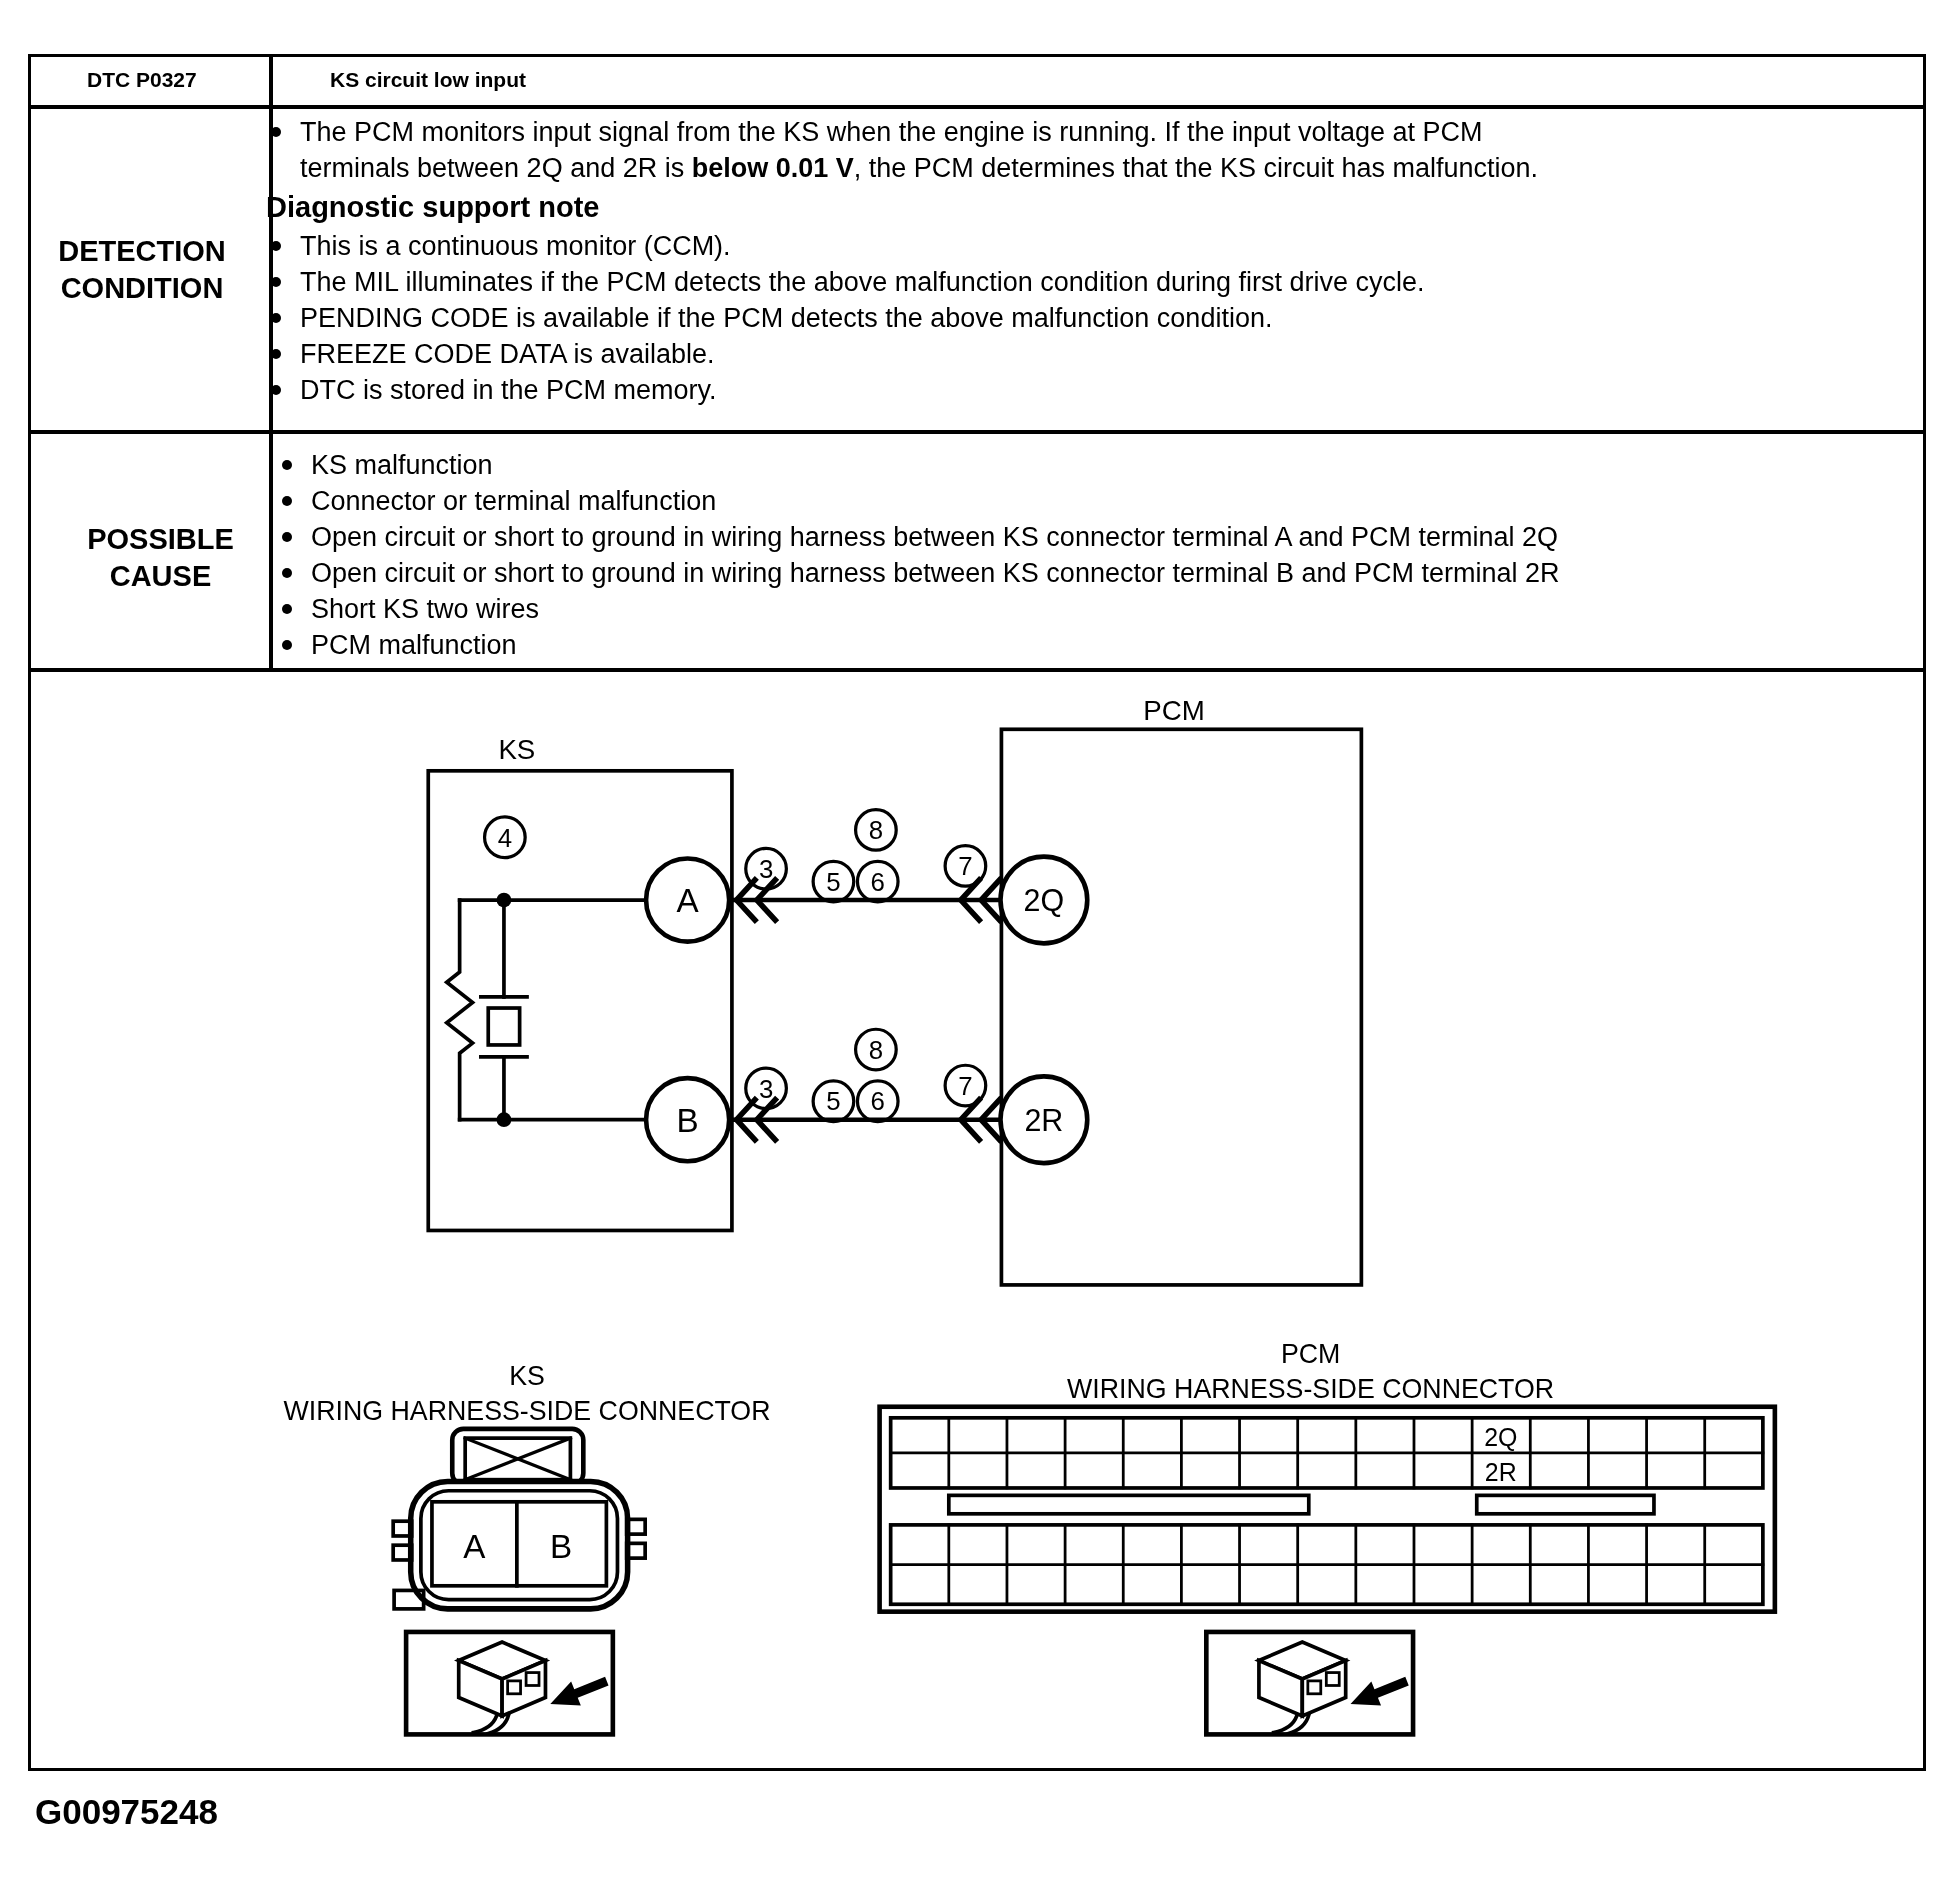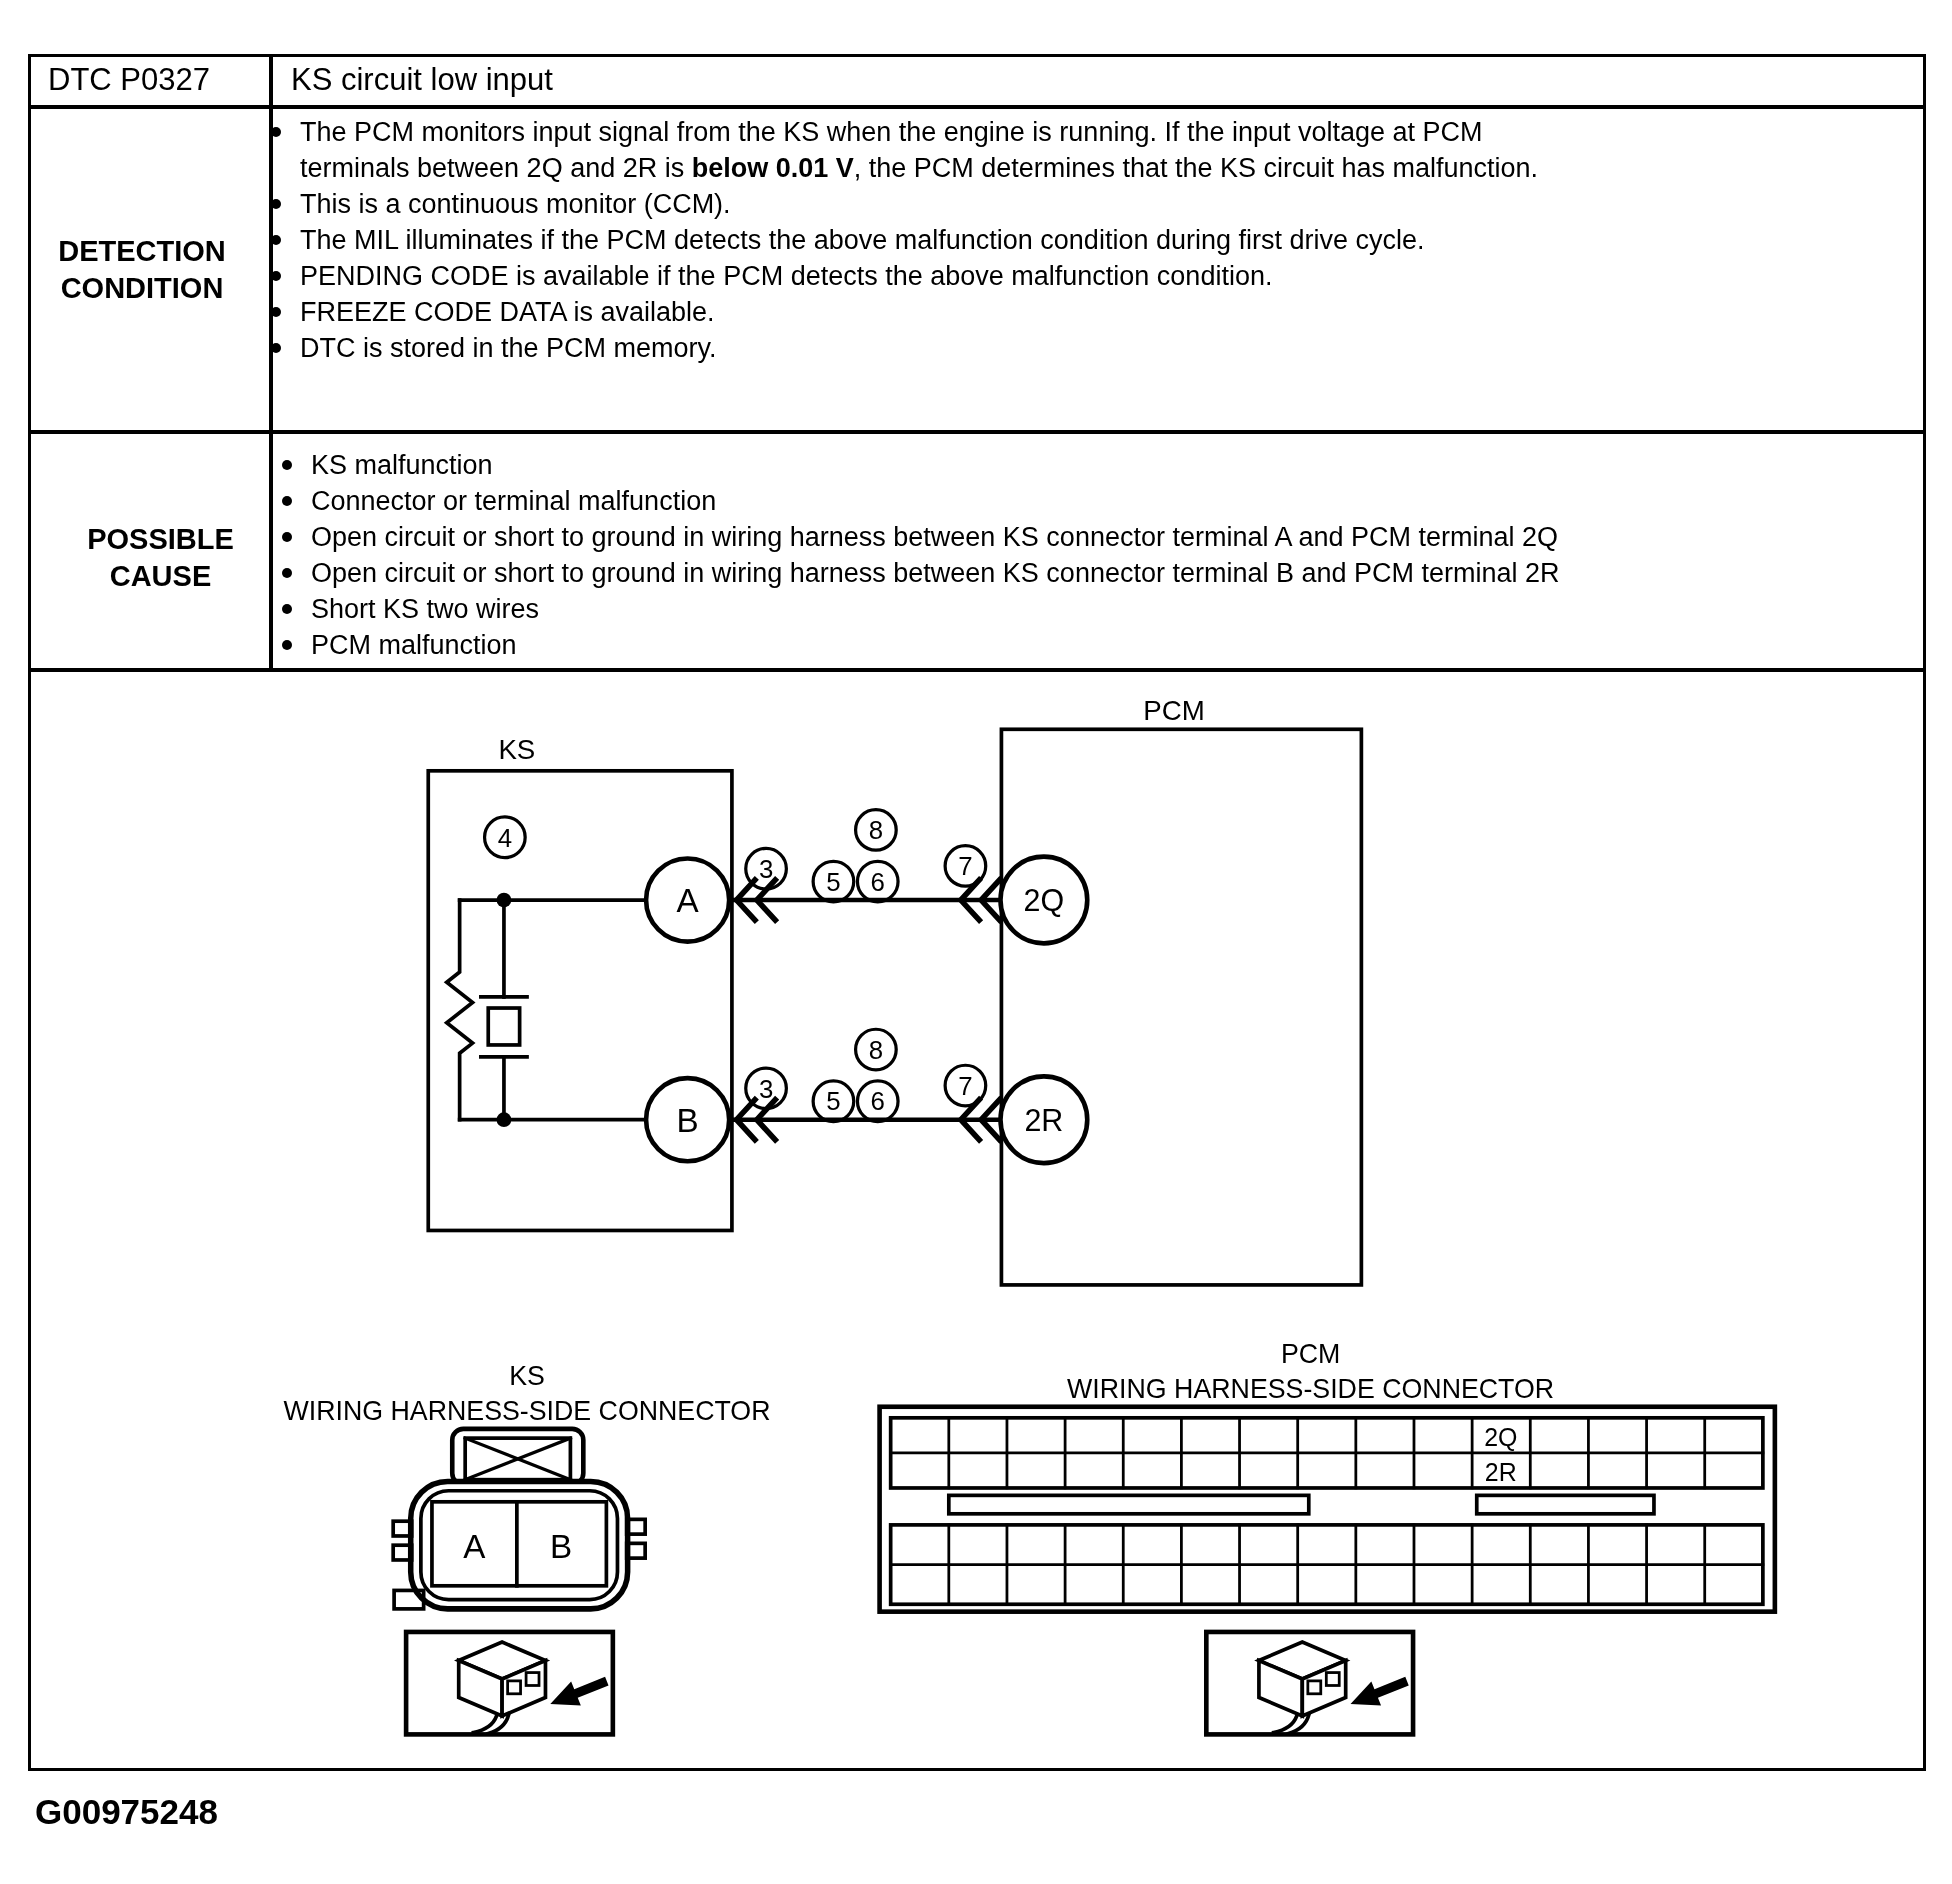--- a/index.html
+++ b/index.html
@@ -3,21 +3,21 @@
 <meta charset="utf-8">
 <style>
   html,body{margin:0;padding:0;background:#fff;}
   #canvas{
     position:relative;width:1953px;height:1885px;background:#ffffff;
     font-family:"Liberation Sans",sans-serif;color:#000;overflow:hidden;
   }
   .abs{position:absolute;}
   .line{position:absolute;background:#000;}
   .cellhead{font-weight:bold;font-size:29px;line-height:37px;text-align:center;}
-  .hdr{font-weight:normal;font-size:31px;line-height:52px;white-space:nowrap;}
+  .hdr{font-weight:bold;font-size:21px;line-height:52px;white-space:nowrap;margin-left:39px;}
   .txt{font-size:27px;line-height:36px;white-space:nowrap;}
   .brow{display:flex;align-items:flex-start;}
   .dot{flex:none;width:10px;height:10px;border-radius:50%;background:#000;margin:13px 19.4px 0 4.6px;}
   .dotspace{flex:none;width:34px;height:0.9px;}
   .noteheading{font-weight:bold;font-size:29px;line-height:42px;}
   svg text{font-family:"Liberation Sans",sans-serif;fill:#000;}
   .figid{font-weight:bold;font-size:35px;}
 </style>
 </head>
 <body>
@@ -40,20 +40,21 @@
 
   <div class="abs" style="left:266px;top:114px;width:1643px;">
     <div class="brow">
       <span class="dot"></span>
       <span class="txt">The PCM monitors input signal from the KS when the engine is running. If the input voltage at PCM</span>
     </div>
     <div class="brow">
       <span class="dotspace"></span>
       <span class="txt"><span>terminals between 2Q and 2R is </span><b>below 0.01 V</b><span>, the PCM determines that the KS circuit has malfunction.</span></span>
     </div>
+    <div class="noteheading">Diagnostic support note</div>
     <div class="brow">
       <span class="dot"></span>
       <span class="txt">This is a continuous monitor (CCM).</span>
     </div>
     <div class="brow">
       <span class="dot"></span>
       <span class="txt">The MIL illuminates if the PCM detects the above malfunction condition during first drive cycle.</span>
     </div>
     <div class="brow">
       <span class="dot"></span>

